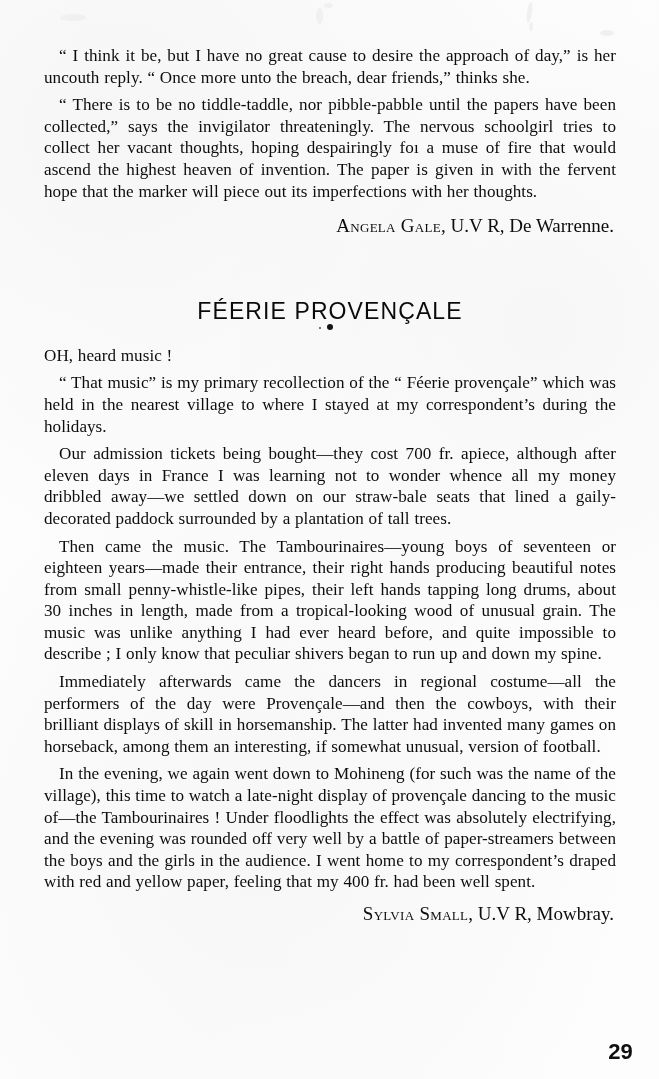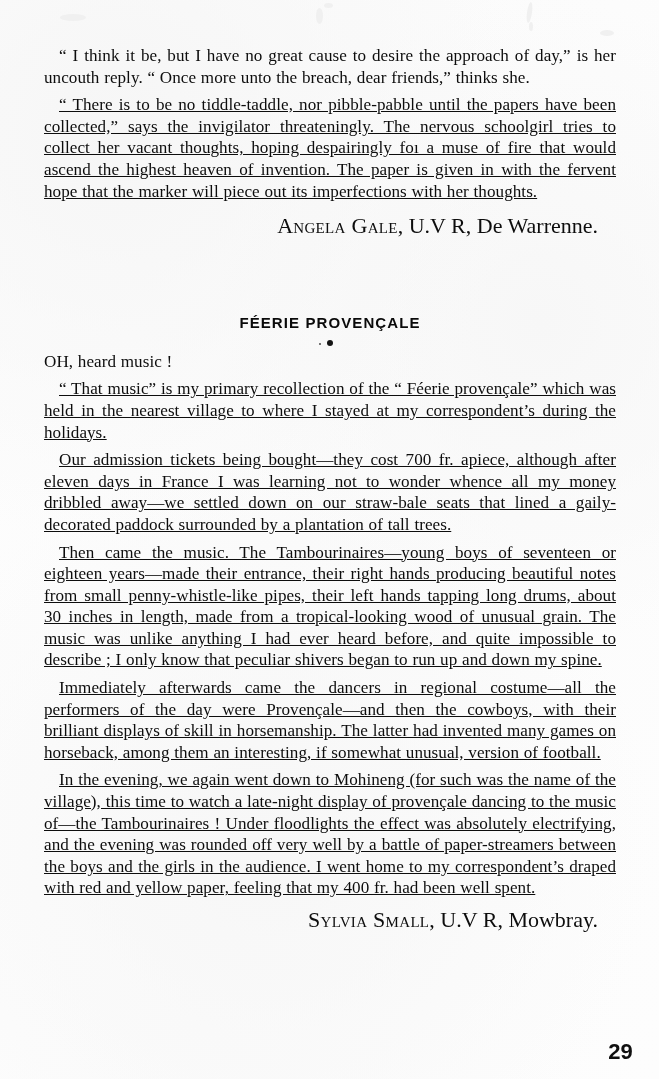--- a/index.html
+++ b/index.html
@@ -54,43 +54,43 @@
     font-size: 17.1px;
     line-height: 21.6px;
     text-align: justify;
     text-justify: inter-word;
     color: #0d0d0d;
     text-indent: 15px;
     letter-spacing: 0.05px;
     word-spacing: 0.4px;
   }
   p.body-text.no-indent { text-indent: 0; }
-  p.body-text + p.body-text { margin-top: 6px; text-decoration: underline; }
+  p.body-text + p.body-text { margin-top: 6px; }
 
   .byline {
-    margin: 16px;
-    font-size: 22px;
+    margin: 0;
+    font-size: 19px;
     line-height: 21.6px;
     text-align: right;
     color: #0d0d0d;
     padding-right: 2px;
   }
   .byline .smallcaps {
     font-variant: small-caps;
     letter-spacing: 0.3px;
   }
   .byline-1 { margin-top: 13px; }
   .byline-2 { margin-top: 10px; text-align: right; }
 
   .article-title {
     margin: 0;
     text-align: center;
     font-family: "Liberation Sans", "DejaVu Sans", sans-serif;
-    font-weight: bold;
-    font-size: 15px;
+    font-weight: normal;
+    font-size: 23px;
     letter-spacing: 1.1px;
     color: #0a0a0a;
     position: relative;
   }
   .title-gap-before { height: 61px; }
   .title-gap-after  { height: 20px; }
 
   .title-blot {
     position: absolute;
     left: 50%;

